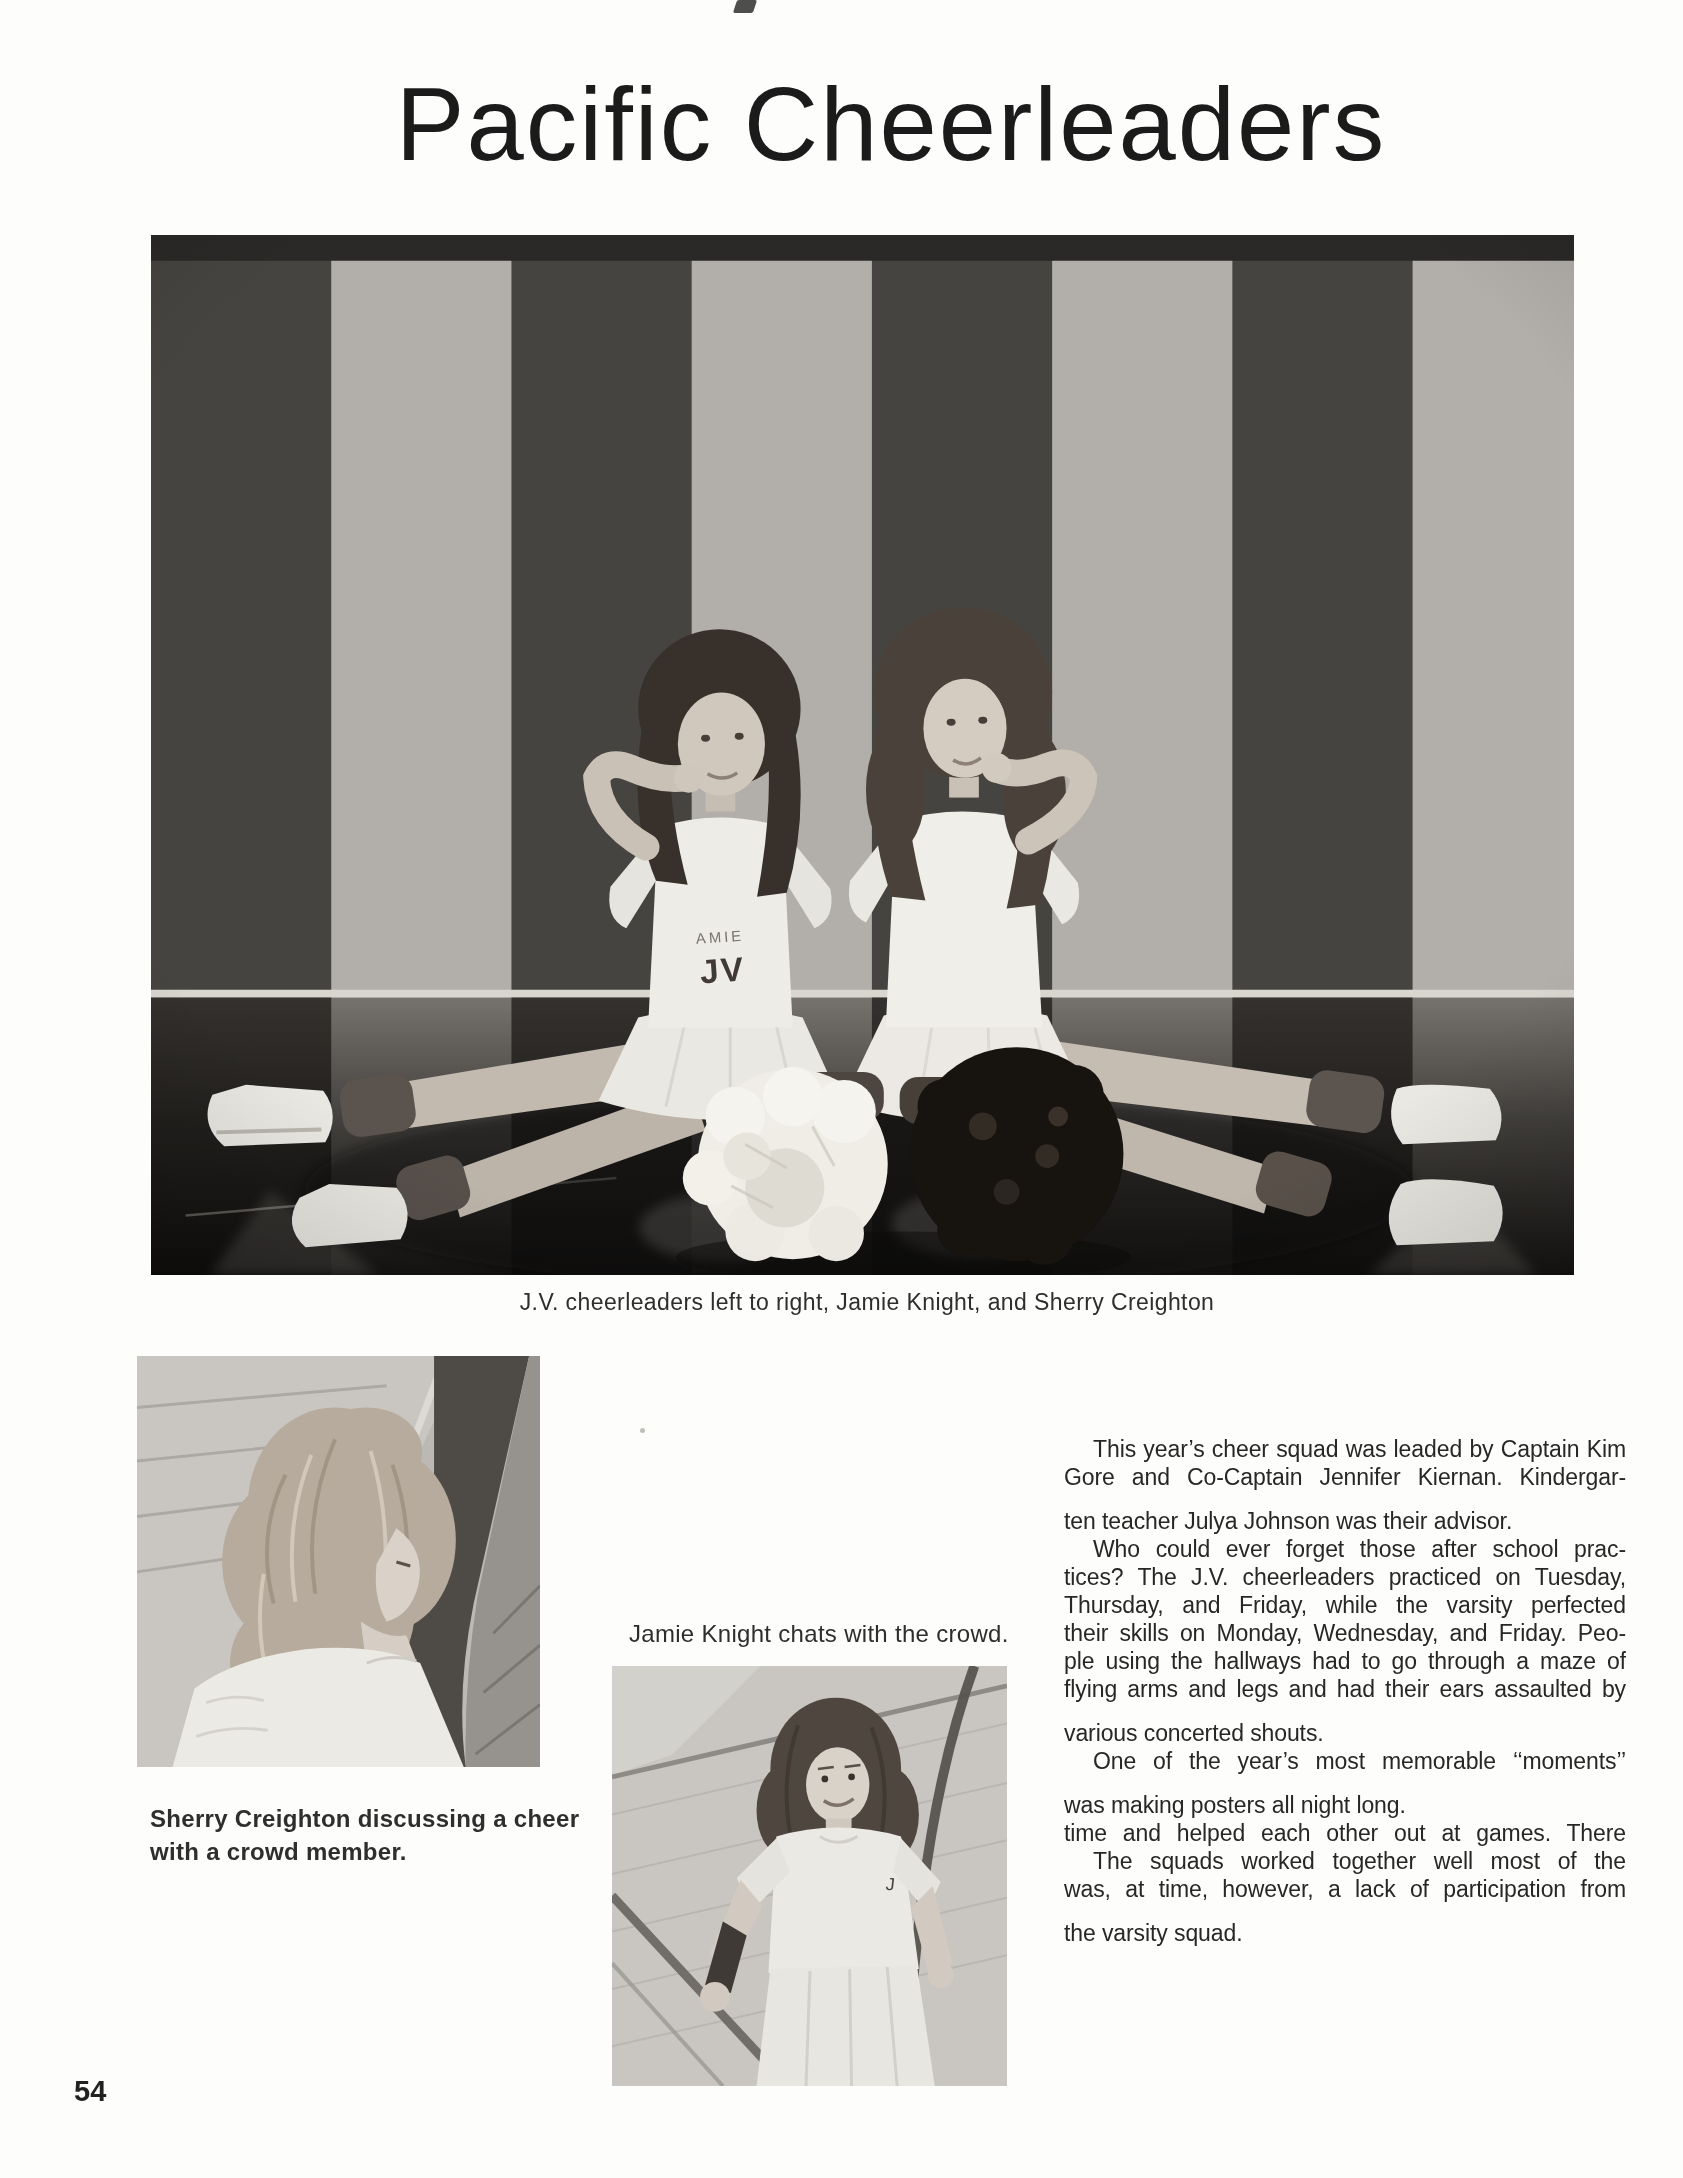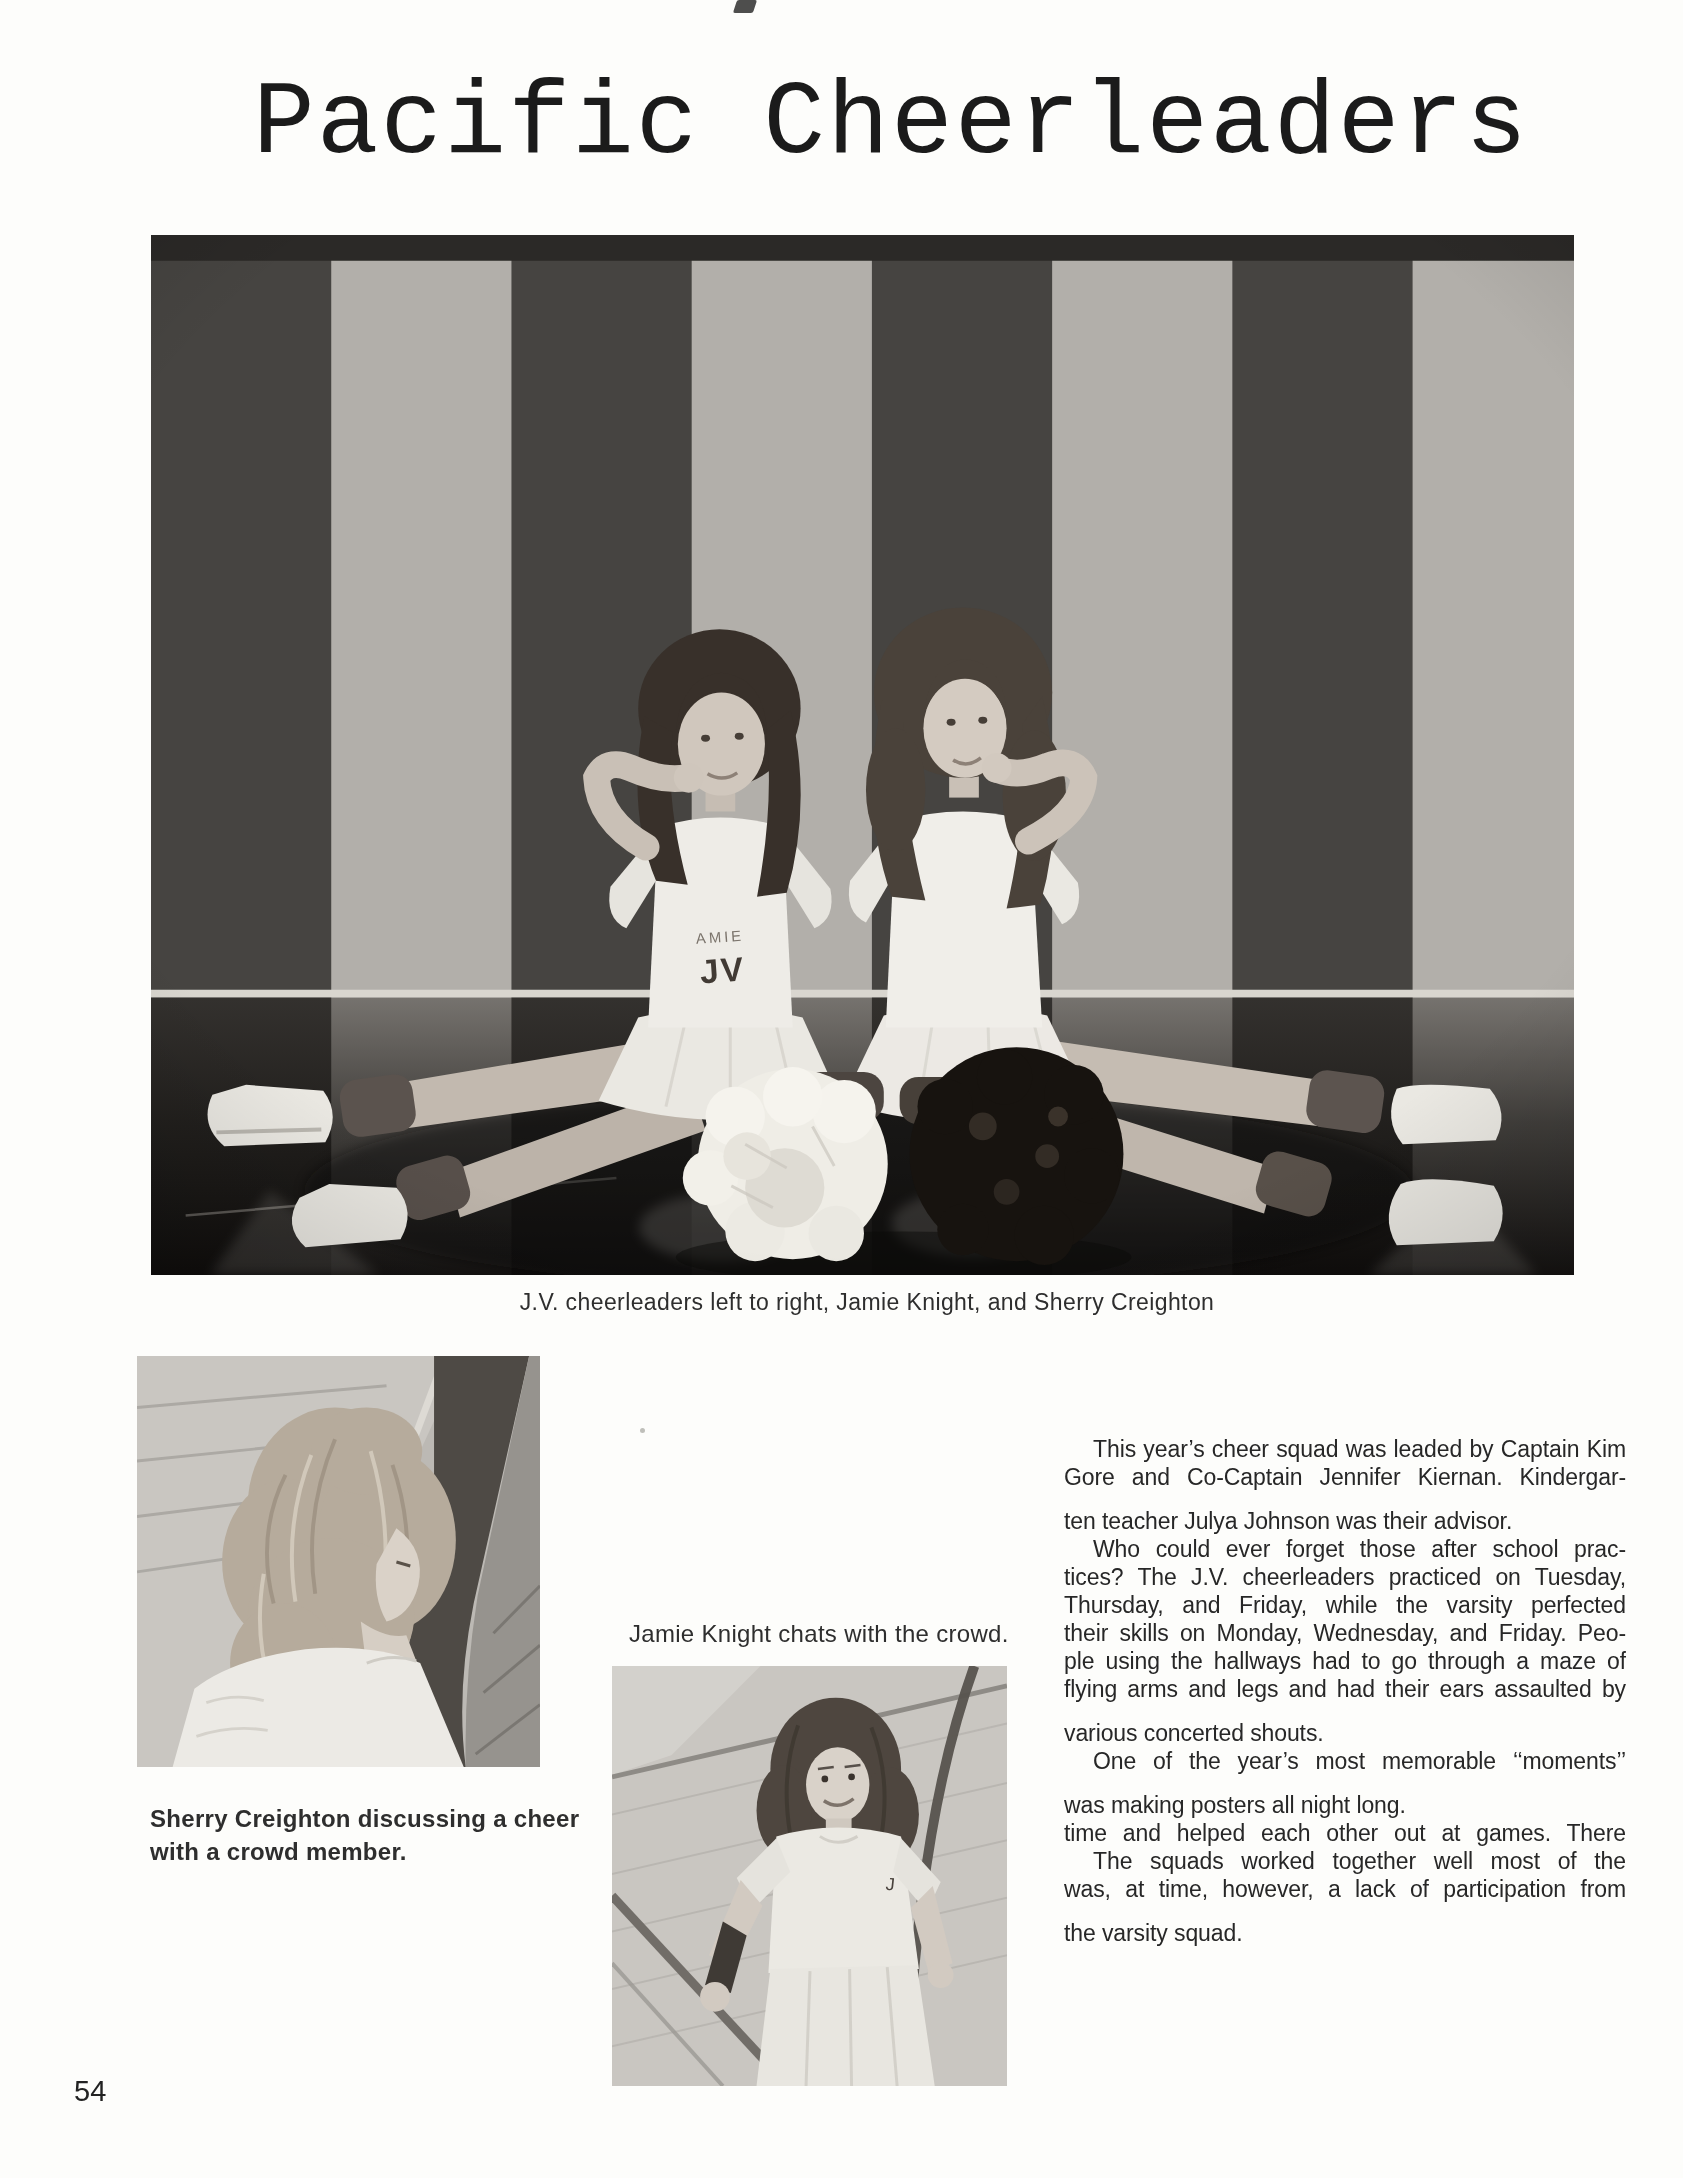--- a/index.html
+++ b/index.html
@@ -12,21 +12,20 @@
     color:#262626;
   }
   .abs{position:absolute;}
   .page-title{
     left:99px;top:73px;width:1584px;
     font-size:103px;line-height:1;
     letter-spacing:2px;
     text-align:center;
     color:#1b1b1b;
     font-weight:400;
-    font-family:Liberation Mono, monospace;
   }
   .photo{position:absolute;overflow:hidden;background:#b9b6b1;}
   .photo svg{display:block;width:100%;height:100%;}
   .main-photo{left:151px;top:235px;width:1423px;height:1040px;}
   .main-caption{
     left:174px;top:1289px;width:1386px;
     text-align:center;
     font-size:23px;letter-spacing:0.4px;color:#2e2e2e;
   }
   .sherry-photo{left:137px;top:1356px;width:403px;height:411px;}
@@ -43,21 +42,21 @@
     left:1064px;top:1435px;width:562px;
     font-size:23px;line-height:28px;
     letter-spacing:-0.1px;color:#272727;
   }
   .article .para{margin:0;}
   .article .line{text-align:justify;text-align-last:justify;overflow:hidden;}
   .article .line.last{text-align:left;text-align-last:left;margin-top:16px;}
   .article .line.first{text-indent:29px;}
   .page-number{
     left:74px;top:2075px;
-    font-size:29px;font-weight:400;color:#222;
+    font-size:29px;font-weight:700;color:#222;
   }
   .speck{
     left:735px;top:0;width:20px;height:13px;
     background:#2f2f2e;opacity:.85;
     transform:skewX(-18deg);border-radius:2px;
   }
   .dust{width:5px;height:5px;border-radius:50%;background:#b8b8b2;opacity:.9;}
   .dust.d1{left:495px;top:1433px;}
   .dust.d2{left:640px;top:1428px;}
 </style>

